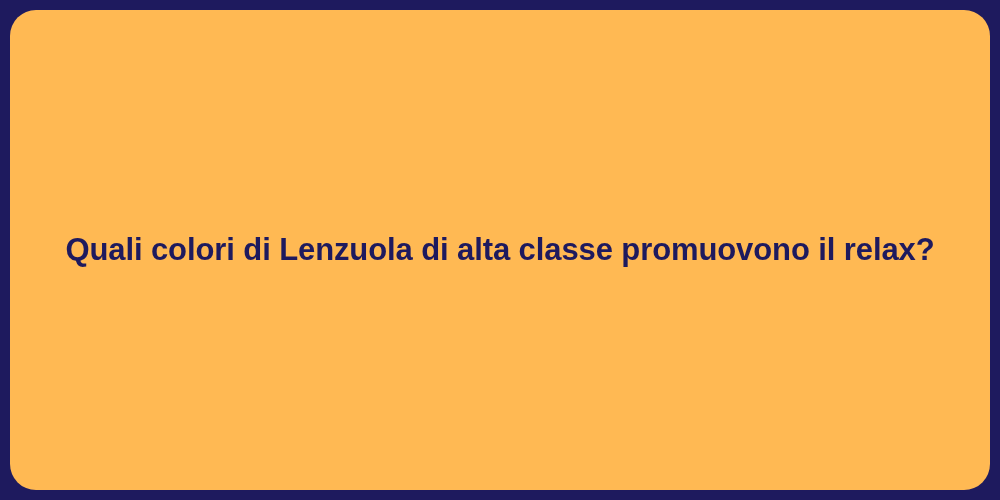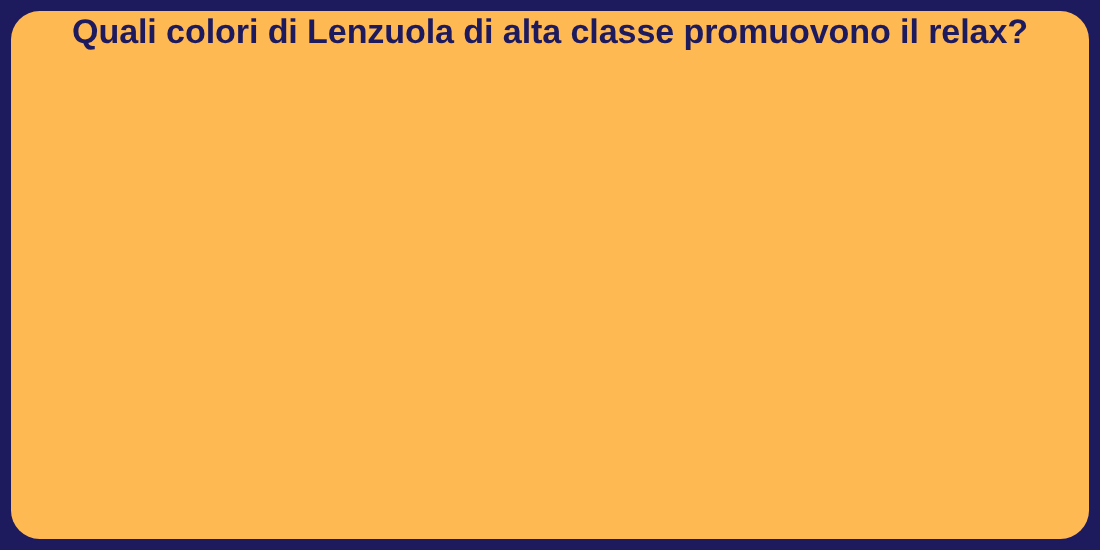--- a/index.html
+++ b/index.html
@@ -20,21 +20,21 @@
     padding: 10px;
     display: block;
   }
   .question-card {
     box-sizing: border-box;
     width: 100%;
     height: 100%;
     background: #ffb953;
     border-radius: 26px;
     display: flex;
-    align-items: flex-start;
+    align-items: center;
     justify-content: center;
     padding: 0 48px;
   }
   .question-title {
     margin: 0;
     font-family: "Liberation Sans", sans-serif;
     font-size: 31px;
     font-weight: bold;
     line-height: 1.25;
     letter-spacing: -0.1px;

